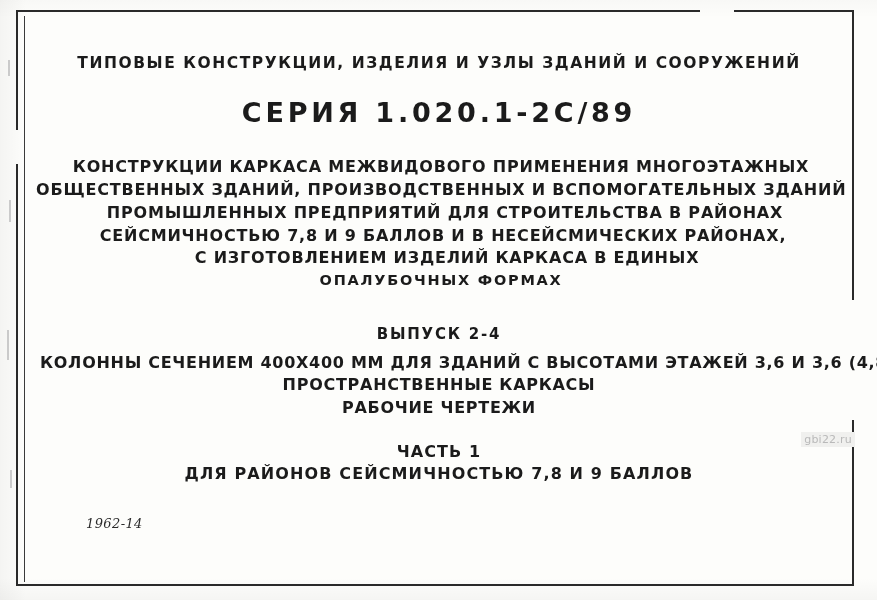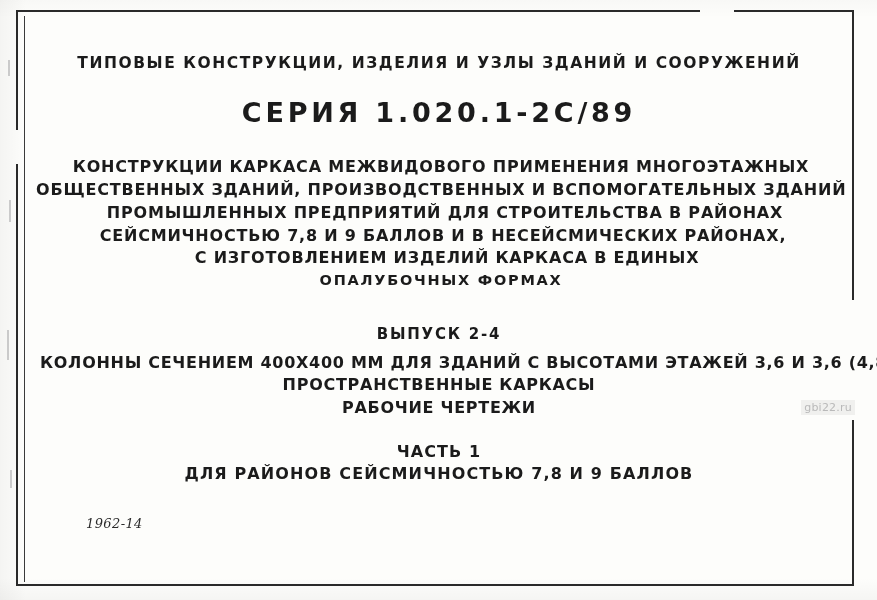--- a/index.html
+++ b/index.html
@@ -162,21 +162,21 @@
     font-style: italic;
     color: #2b2b2b;
     letter-spacing: 0.03em;
     text-transform: none;
     font-weight: 400;
   }
 
   .watermark {
     position: absolute;
     right: 22px;
-    top: 400px;
+    top: 432px;
     font-family: "DejaVu Sans", sans-serif;
     font-size: 11px;
     color: #b9b9b9;
     letter-spacing: 0.02em;
     text-transform: none;
     font-weight: 400;
     background: #f0f0ee;
     padding: 1px 3px;
     z-index: 4;
     margin-left: 10px;

